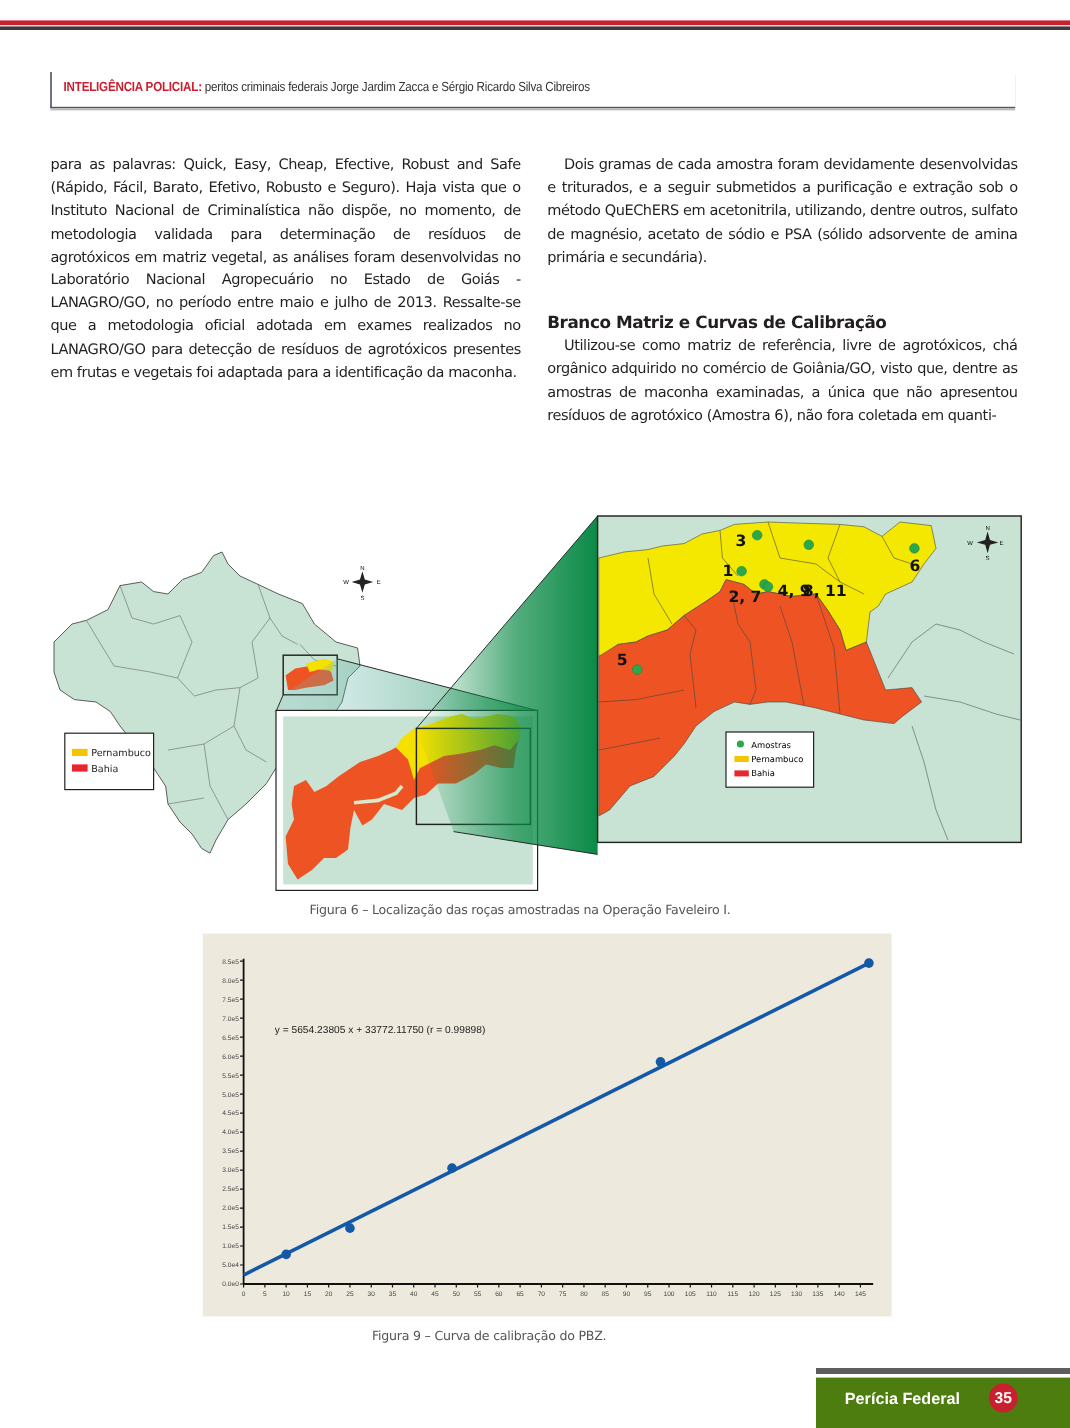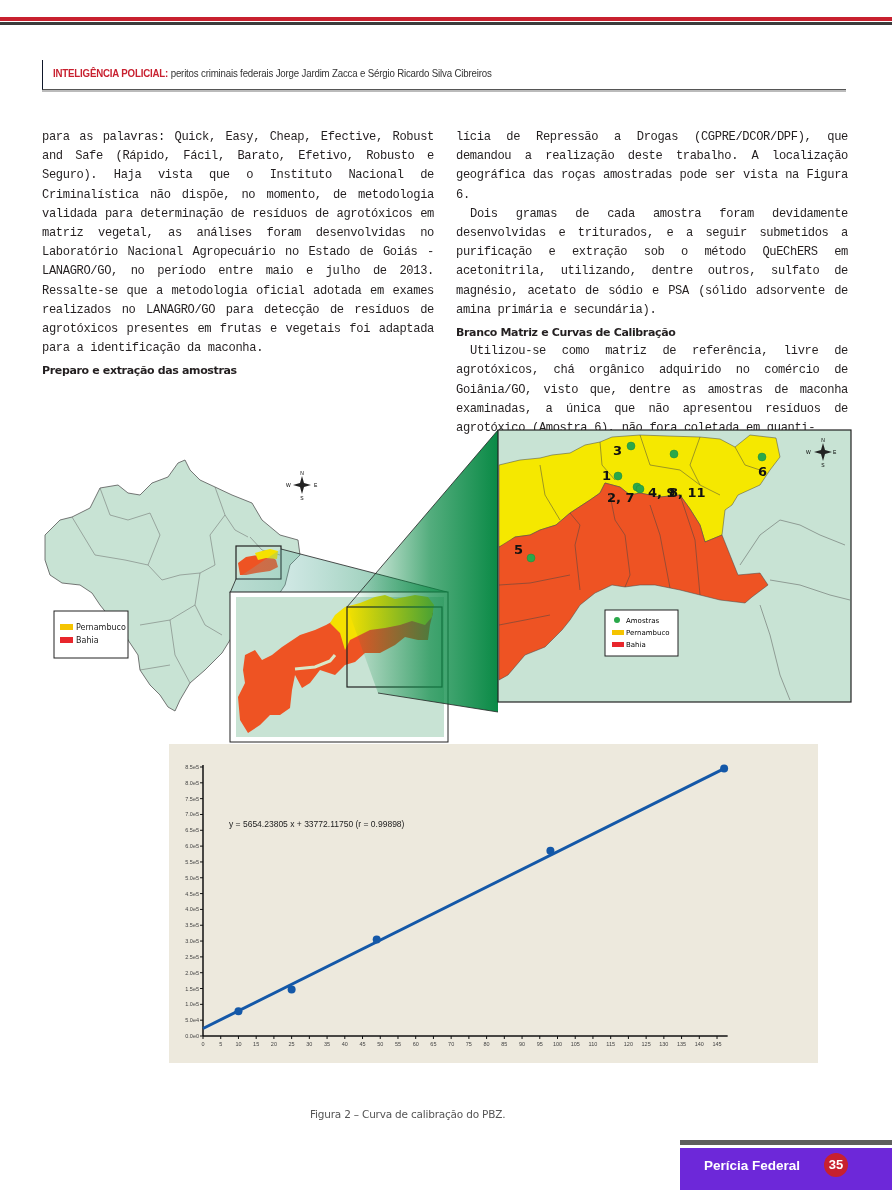--- a/index.html
+++ b/index.html
@@ -14,57 +14,55 @@
     border-left: 1px solid #0f172a; border-bottom: 1px solid #555; box-shadow: 0 2px 0 #bbb; }
   .running-head .txt { position: absolute; left: 10px; top: 7px; font-size: 11px; letter-spacing: -0.2px;
     font-family: "Liberation Sans", sans-serif; transform: scaleX(0.88); transform-origin: left center; white-space: nowrap; }
   .running-head .section { color: #c8202f; font-weight: bold; }
   .running-head .authors { color: #333; }
 
   .col { position: absolute; top: 128px; width: 392px; font-family: "DejaVu Sans", sans-serif; font-size: 12.1px;
     line-height: 19.2px; text-align: justify; letter-spacing: -0.35px; color: #231f20; }
   .col.left { left: 42px; }
   .col.right { left: 456px; }
-  .col p { text-indent: 0; font-family: Liberation Mono, monospace; }
+  .col p { text-indent: 0; }
   .col p.ind { text-indent: 14px; }
-  .col h3 { font-size: 11px; font-weight: bold; margin-top: 3px; line-height: 19.2px; }
+  .col h3 { font-size: 14px; font-weight: bold; margin-top: 36px; line-height: 19.2px; }
 
   .fig6 { position: absolute; left: 0; top: 425px; width: 892px; height: 320px; }
   .fig6 svg { position: absolute; left: 0; top: 0; }
   .caption { position: absolute; font-family: "DejaVu Sans", sans-serif; font-size: 10.5px; color: #555; letter-spacing: -0.2px; white-space: nowrap; }
 
-  .chart { position: absolute; left: 169px; top: 744px; width: 649px; height: 319px; background: #ede9dd; }
+  .chart { position: absolute; left: 169px; top: 778px; width: 574px; height: 319px; background: #ede9dd; }
   .chart svg { position: absolute; left: 0; top: 0; }
 
   .footer { position: absolute; left: 680px; top: 1140px; width: 212px; height: 50px; }
   .footer .bar { position: absolute; left: 0; top: 0; width: 100%; height: 5px; background: #5e5e5e; }
-  .footer .box { position: absolute; left: 0; top: 8px; width: 100%; height: 42px; background: #6d28d9; }
+  .footer .box { position: absolute; left: 0; top: 8px; width: 100%; height: 42px; background: #4d7c0f; }
   .footer .mag { position: absolute; left: 24px; top: 10px; color: #fff; font-weight: bold; font-size: 13.5px; font-family: "Liberation Sans", sans-serif; }
   .footer .pg { position: absolute; left: 144px; top: 5px; width: 24px; height: 24px; border-radius: 50%; background: #c8202f;
     color: #fff; font-weight: bold; font-size: 13px; text-align: center; line-height: 24px; font-family: "Liberation Sans", sans-serif; }
 </style>
 </head>
 <body>
 
 <div class="topbar">
   <div class="red"></div>
   <div class="gray"></div>
 </div>
 
 <div class="running-head">
   <div class="txt"><span class="section">INTELIGÊNCIA POLICIAL:</span><span class="authors"> peritos criminais federais Jorge Jardim Zacca e Sérgio Ricardo Silva Cibreiros</span></div>
 </div>
 
 <div class="col left">
   <p>para as palavras: Quick, Easy, Cheap, Efective, Robust and Safe (Rápido, Fácil, Barato, Efetivo, Robusto e Seguro).   Haja vista que o Instituto Nacional de Criminalística não dispõe, no momento, de metodologia validada para determinação de resíduos de agrotóxicos em matriz vegetal, as análises foram desenvolvidas no Laboratório Nacional Agropecuário no Estado de Goiás - LANAGRO/GO, no período entre maio e julho de 2013. Ressalte-se que a metodologia oficial adotada em exames realizados no LANAGRO/GO para detecção de resíduos de agrotóxicos presentes em frutas e vegetais foi adaptada para a identificação da maconha.</p>
-  <h3>Preparo e extração das amostras</h3>
 </div>
 
 <div class="col right">
-  <p>lícia de Repressão a Drogas (CGPRE/DCOR/DPF), que demandou a realização deste trabalho. A localização geográfica das roças amostradas pode ser vista na Figura 6.</p>
   <p class="ind">Dois gramas de cada amostra foram devidamente desenvolvidas e triturados, e a seguir submetidos a purificação e extração sob o método QuEChERS em acetonitrila, utilizando, dentre outros, sulfato de magnésio, acetato de sódio e PSA (sólido adsorvente de amina primária e secundária).</p>
   <h3>Branco Matriz e Curvas de Calibração</h3>
   <p class="ind">Utilizou-se como matriz de referência, livre de agrotóxicos, chá orgânico adquirido no comércio de Goiânia/GO, visto que, dentre as amostras de maconha examinadas, a única que não apresentou resíduos de agrotóxico (Amostra 6), não fora coletada em quanti-</p>
 </div>
 
 <div class="fig6">
   <svg width="892" height="320" viewBox="0 0 892 320">
     <defs>
       <linearGradient id="zoomgrad" x1="0" y1="0" x2="1" y2="0">
         <stop offset="0" stop-color="#0a8a46" stop-opacity="0"></stop>
@@ -299,21 +297,21 @@
         <line x1="34" y1="284.51848267617646" x2="555.115" y2="24.582352941176453" stroke="#1458a8" stroke-width="3"></line>
         <circle cx="69.45" cy="267.31529411764706" r="4" fill="#1458a8"></circle>
         <circle cx="122.625" cy="245.47882352941176" r="4" fill="#1458a8"></circle>
         <circle cx="207.70499999999998" cy="195.4764705882353" r="4" fill="#1458a8"></circle>
         <circle cx="381.40999999999997" cy="106.86470588235292" r="4" fill="#1458a8"></circle>
         <circle cx="555.115" cy="24.582352941176453" r="4" fill="#1458a8"></circle>
       </g>
   </svg>
 </div>
 
-<div class="caption" style="left:310px; top:1108px;">Figura 2 – Curva de calibração do PBZ.</div>
+<div class="caption" style="left:310px; top:1108px;">Figura 9 – Curva de calibração do PBZ.</div>
 
 <div class="footer">
   <div class="bar"></div>
   <div class="box">
     <div class="mag">Perícia Federal</div>
     <div class="pg">35</div>
   </div>
 </div>
 
 </body></html>

